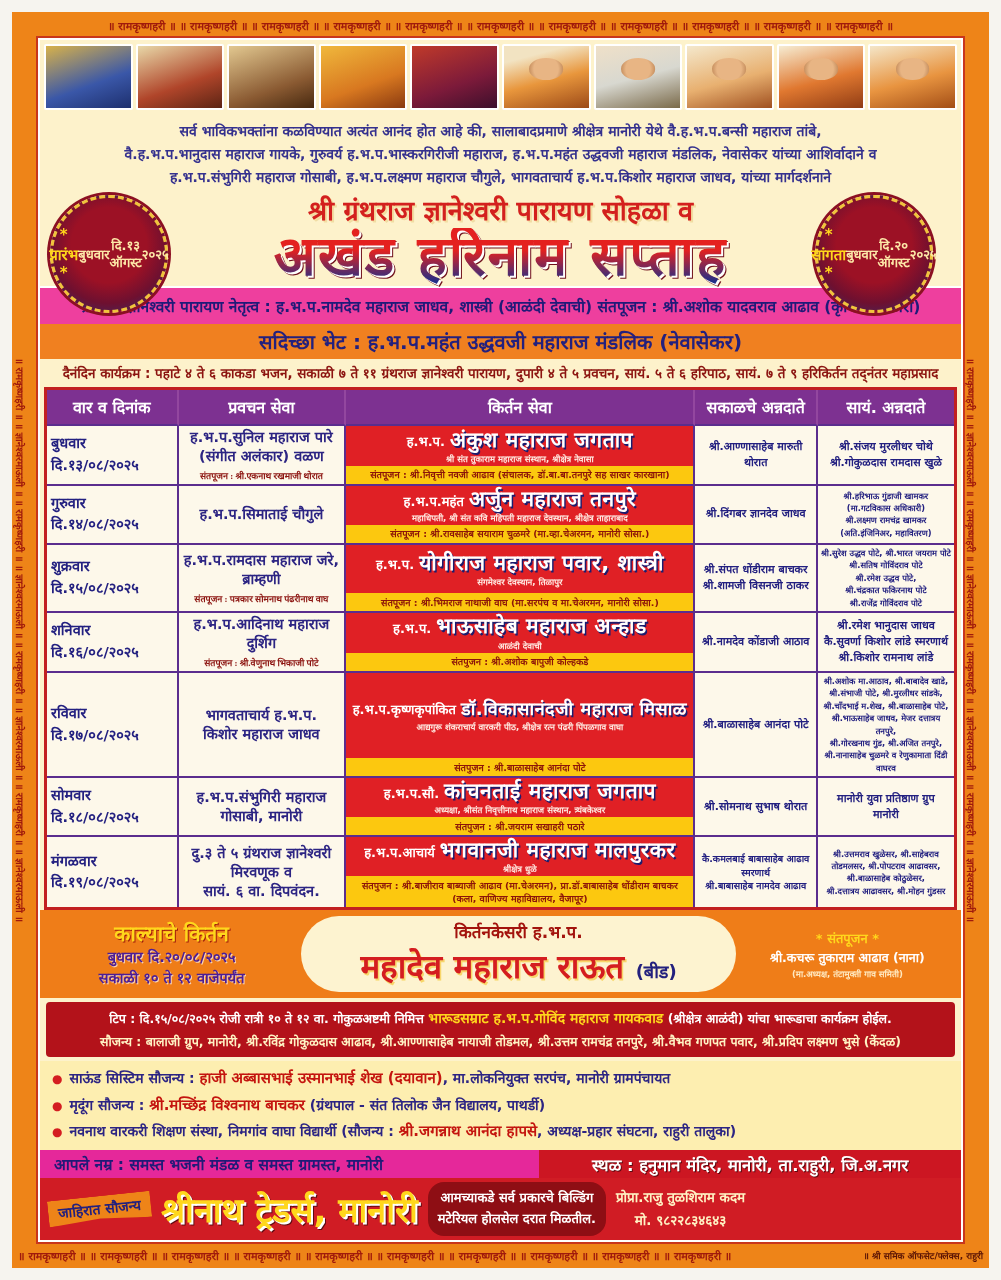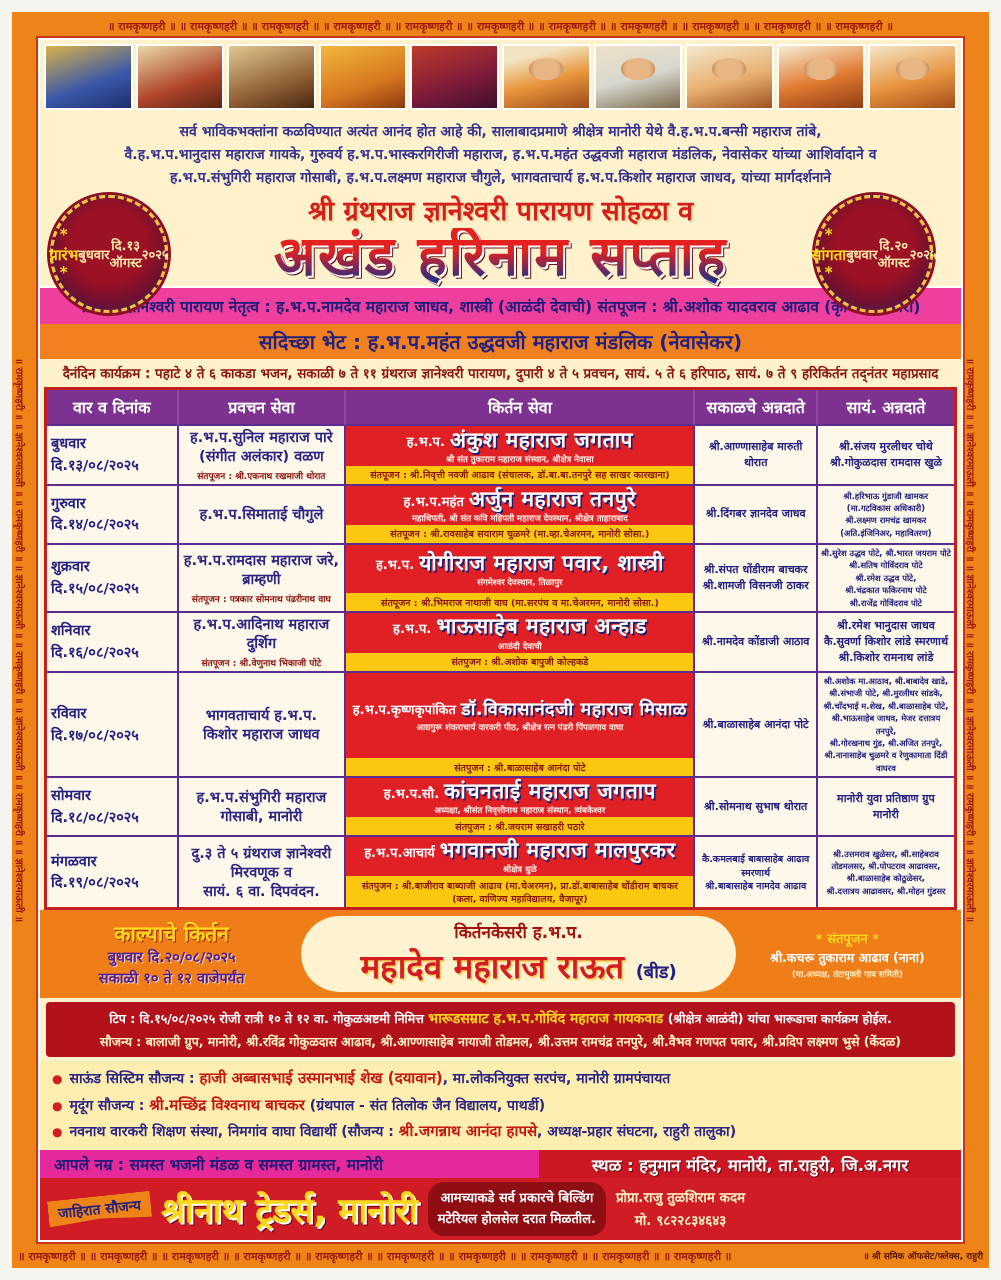--- a/index.html
+++ b/index.html
@@ -68,21 +68,21 @@
   .t-row { display:grid; grid-template-columns:14.5% 18.5% 38.5% 13.5% 15%; }
   .t-head .t-cell { background:#7d3191; color:#fff; font-size:16px; font-weight:bold; text-align:center;
     padding:6px 2px; border-right:2px solid #93479f; }
   .t-cell { border-right:2px solid #5b2d8e; border-bottom:2px solid #5b2d8e; overflow:hidden; }
   .t-row .t-cell:last-child { border-right:none; }
   .t-body:last-of-type .t-cell { border-bottom:none; }
   .c-day { display:flex; flex-direction:column; justify-content:center; padding:2px 4px;
     color:#232080; font-weight:bold; font-size:14.5px; white-space:pre-line; line-height:1.5; }
   .c-prav { display:flex; flex-direction:column; justify-content:center; text-align:center; padding:2px 3px; }
   .prav-main { color:#2c2483; font-weight:bold; font-size:14.5px; line-height:1.3; white-space:pre-line; }
-  .prav-note { color:#8c1410; font-weight:bold; font-size:9px; margin-top:3px; }
+  .prav-note { color:#8c1410; font-weight:bold; font-size:9px; margin-top:3px;font-family:Liberation Serif, serif; }
   .c-kirtan { display:flex; flex-direction:column; background:#e02025; }
   .kirtan-top { flex:1; display:flex; flex-direction:column; align-items:center; justify-content:center; padding:2px; }
   .kirtan-namewrap { color:#fff; text-align:center; line-height:1.05; }
   .kirtan-prefix { font-size:13px; font-weight:bold; vertical-align:middle; margin-right:5px; }
   .kirtan-name { font-size:21px; font-weight:bold; text-shadow:1.5px 1.5px 0 #1c1c6e; letter-spacing:0.5px; }
   .kirtan-sub { color:#ffe9e0; font-weight:bold; font-size:8.5px; margin-top:2px; text-align:center; }
   .kirtan-pujan { background:#fcc80f; color:#8c1509; font-weight:bold; font-size:9.5px; text-align:center; padding:2.5px 2px; }
   .c-ann { display:flex; align-items:center; justify-content:center; text-align:center; padding:2px 3px;
     color:#232080; font-weight:bold; font-size:11px; line-height:1.45; white-space:pre-line; }
   .c-ann.tiny { font-size:8.3px; line-height:1.5; }

